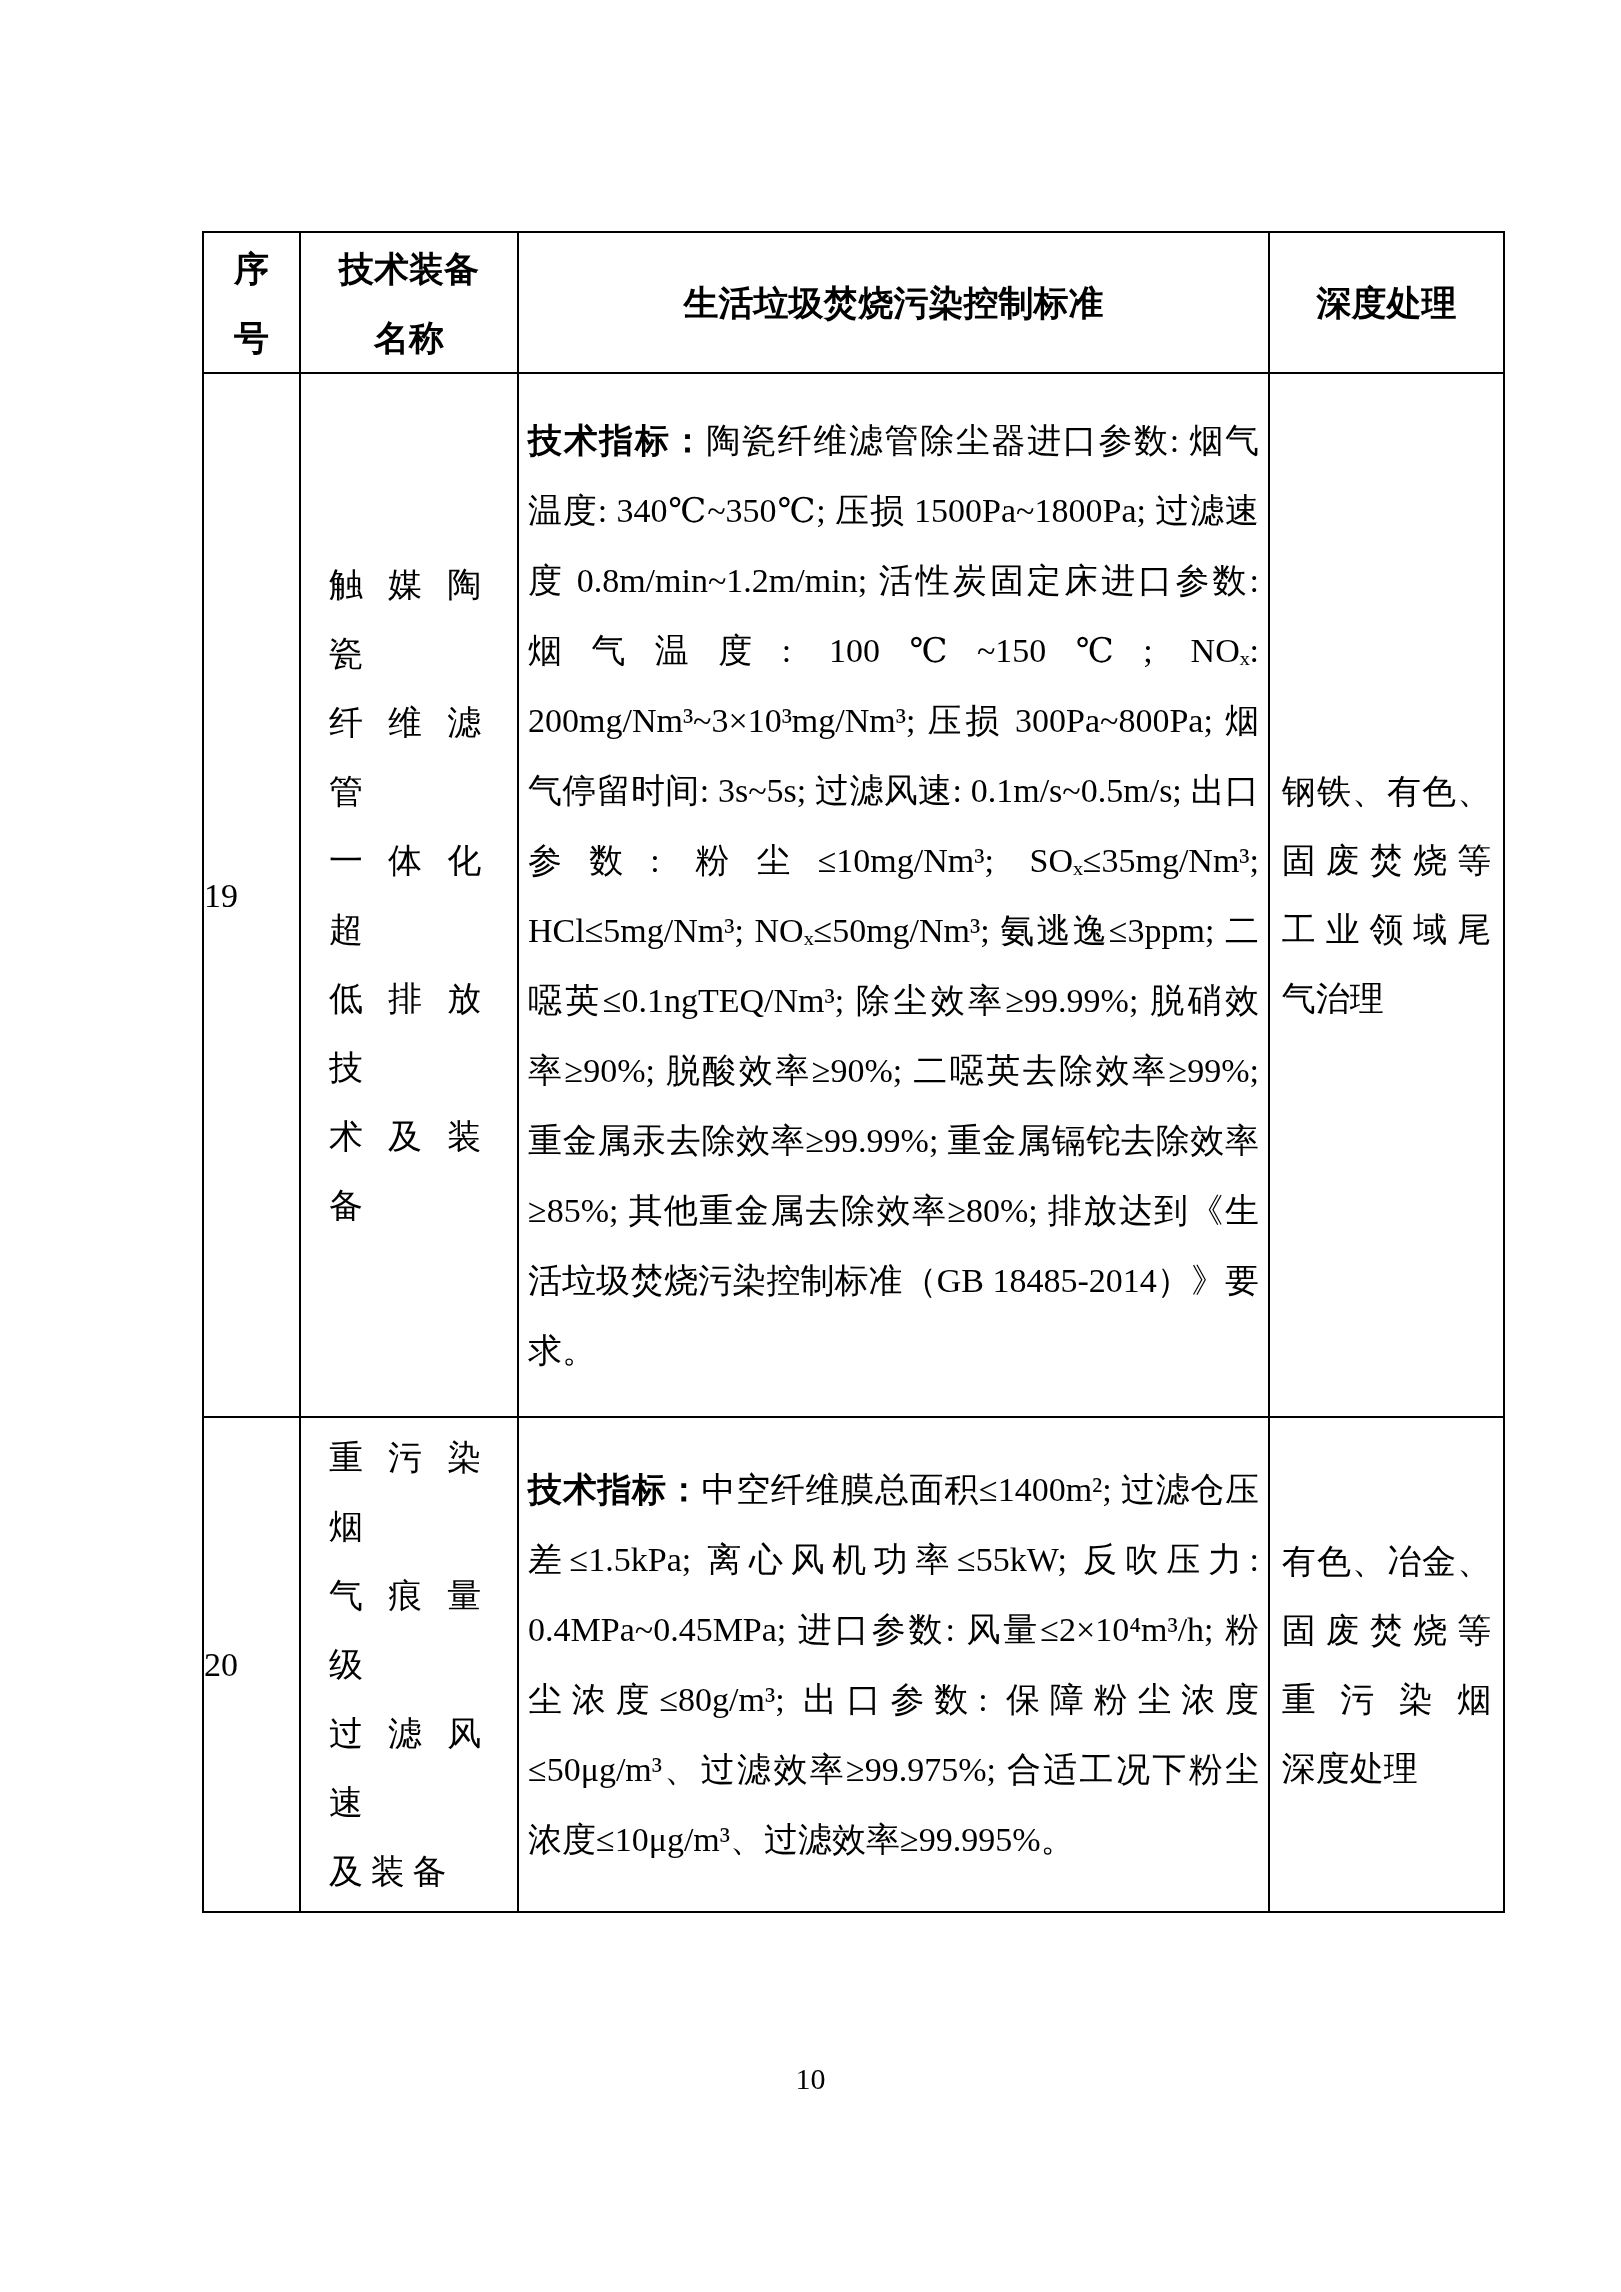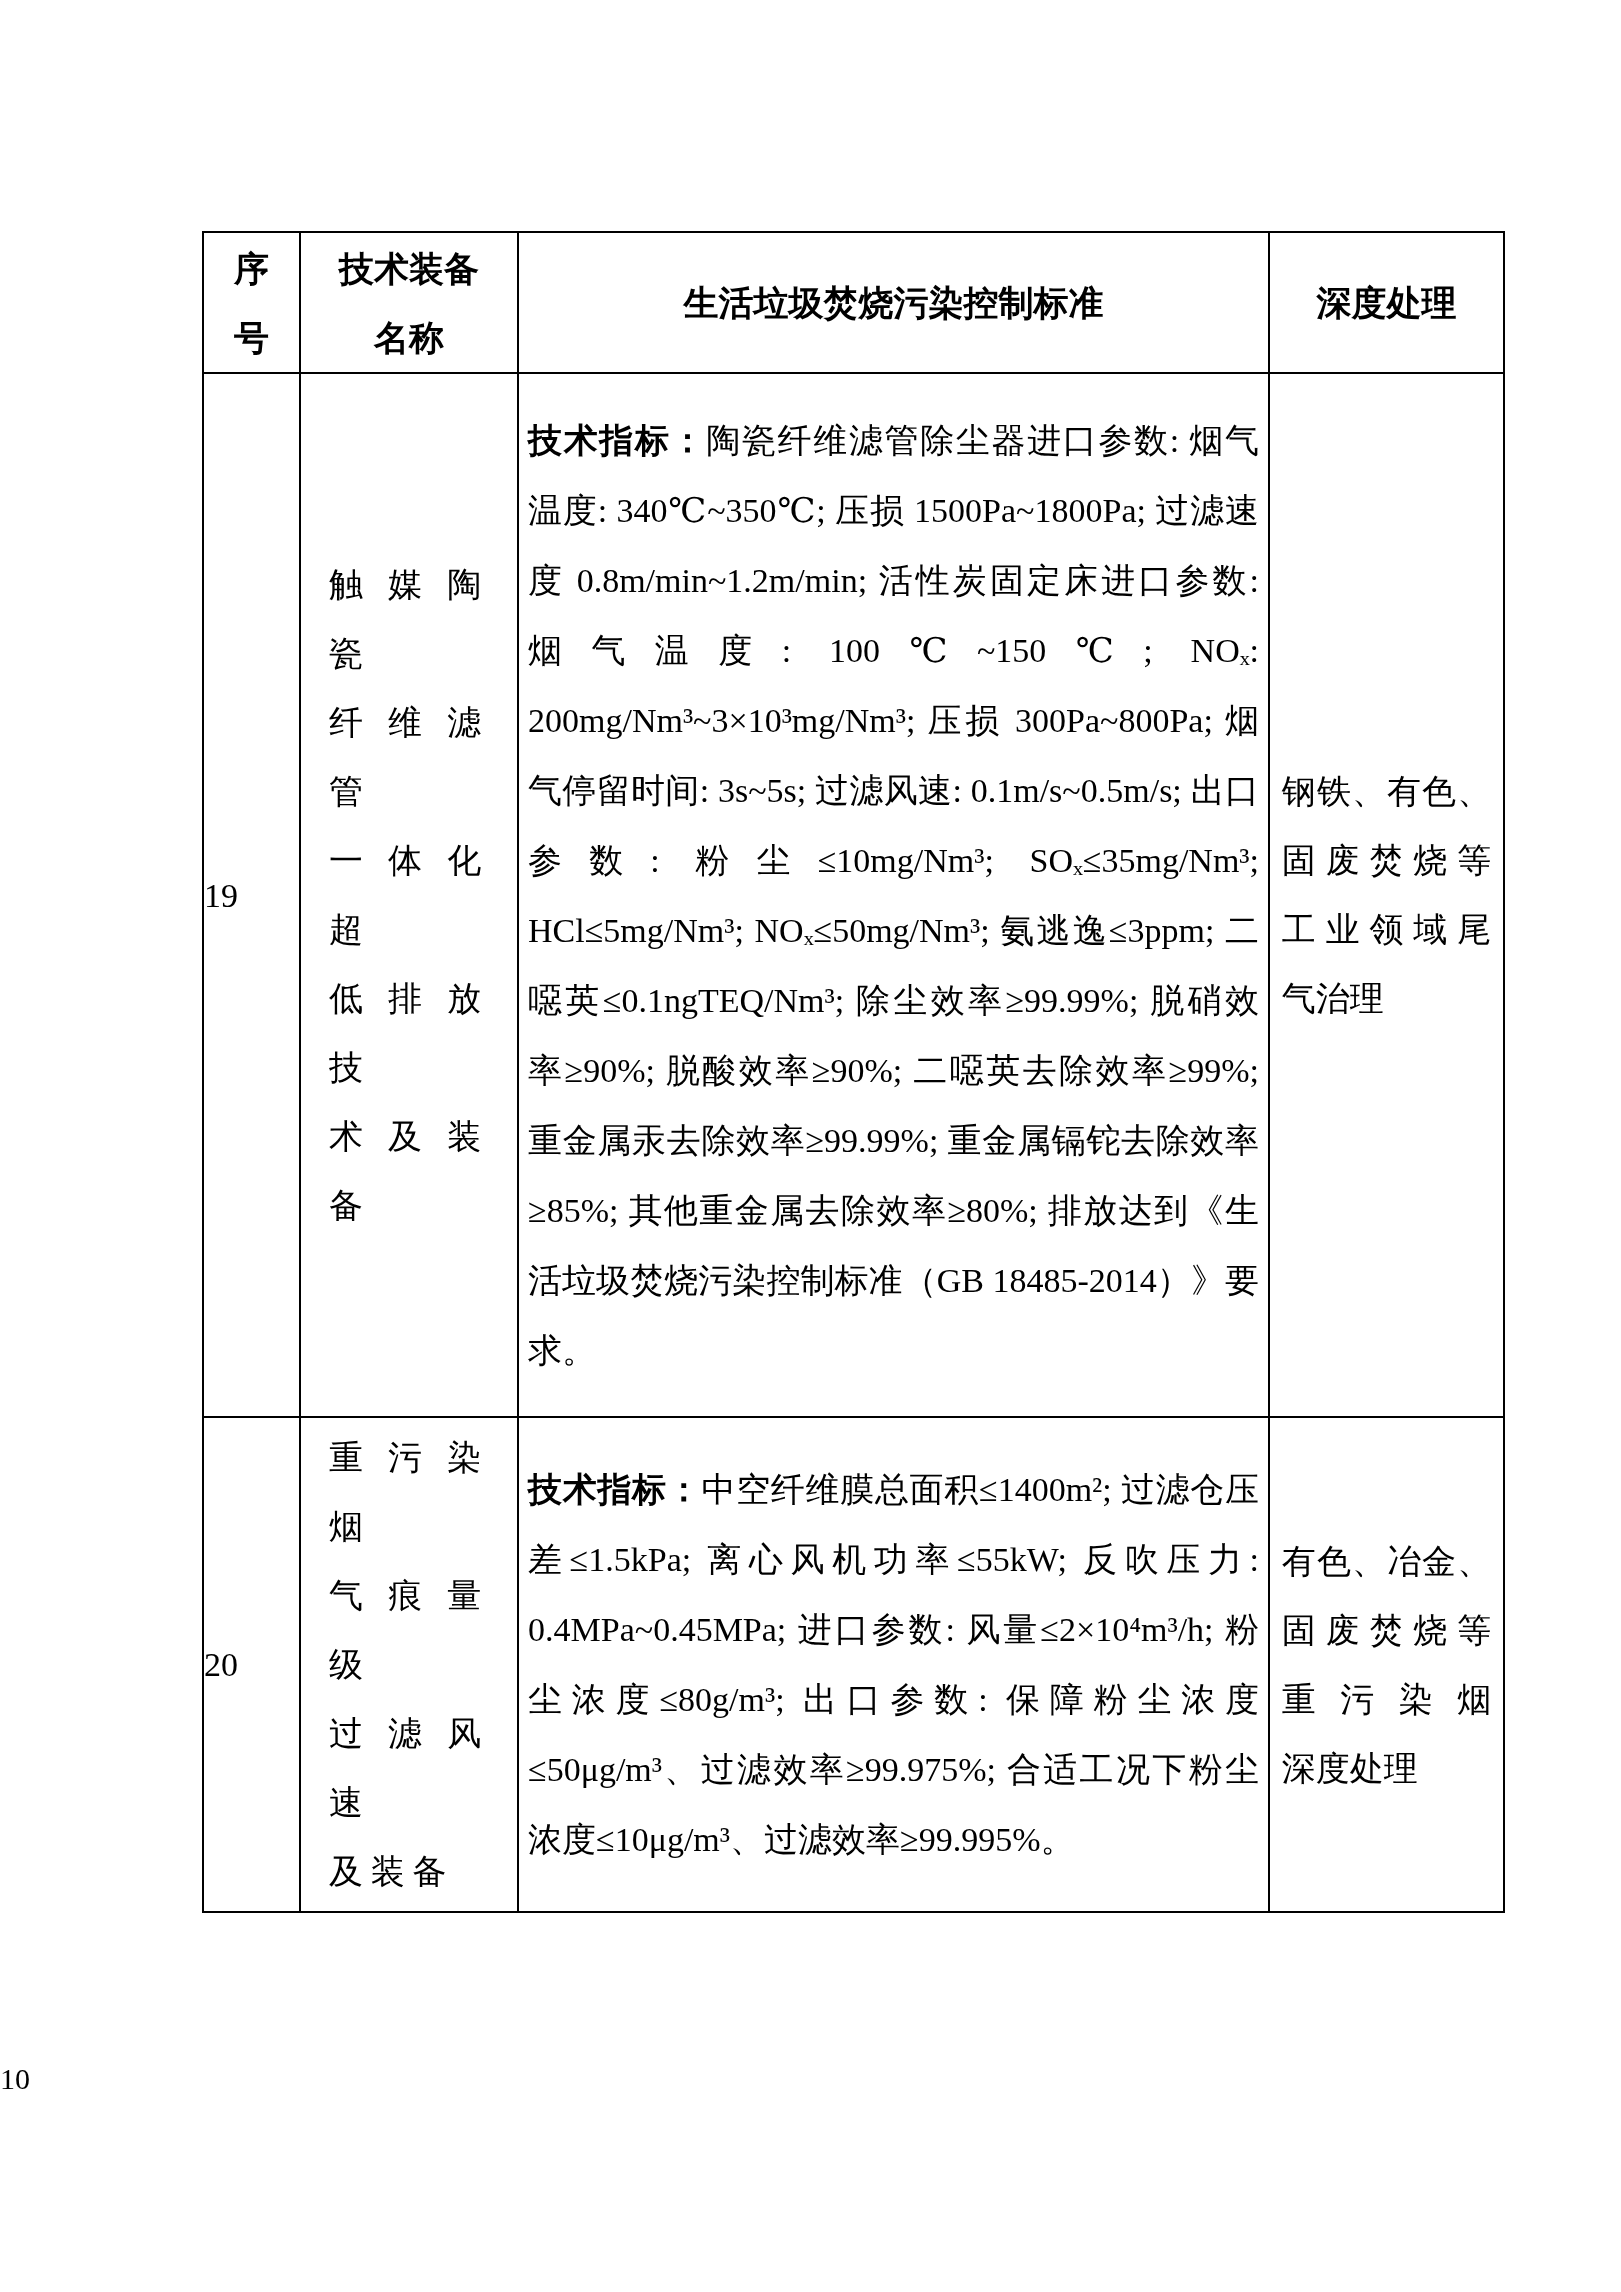--- a/index.html
+++ b/index.html
@@ -66,21 +66,21 @@
     text-align-last: justify;
   }
   .lines.just .tline:last-child { text-align-last: left; }
   .name-cell .lines.just .tline { letter-spacing: 7.8px; }
   .scope-cell .lines.just .tline { letter-spacing: 0; }
   .footer {
     position: absolute;
     top: 2056px;
     left: 0;
     width: 100%;
-    text-align: left;
+    text-align: center;
     font-size: 30px;
     line-height: 45px;
   }
 </style>
 </head>
 <body>
 
 <div class="page">
 
   <table class="doc-table">

